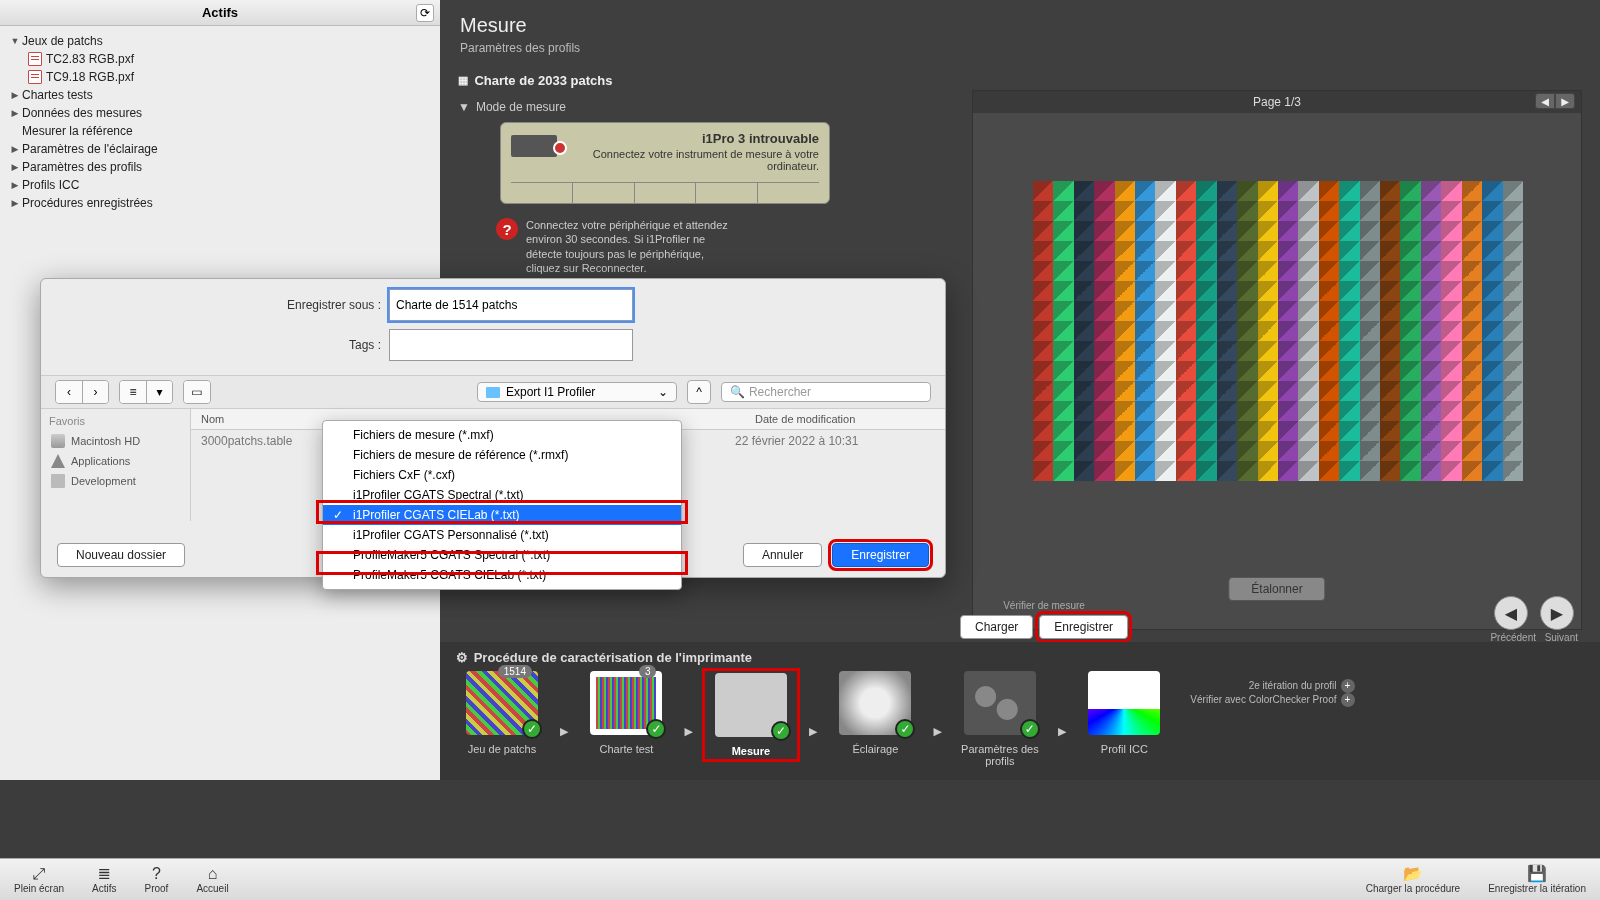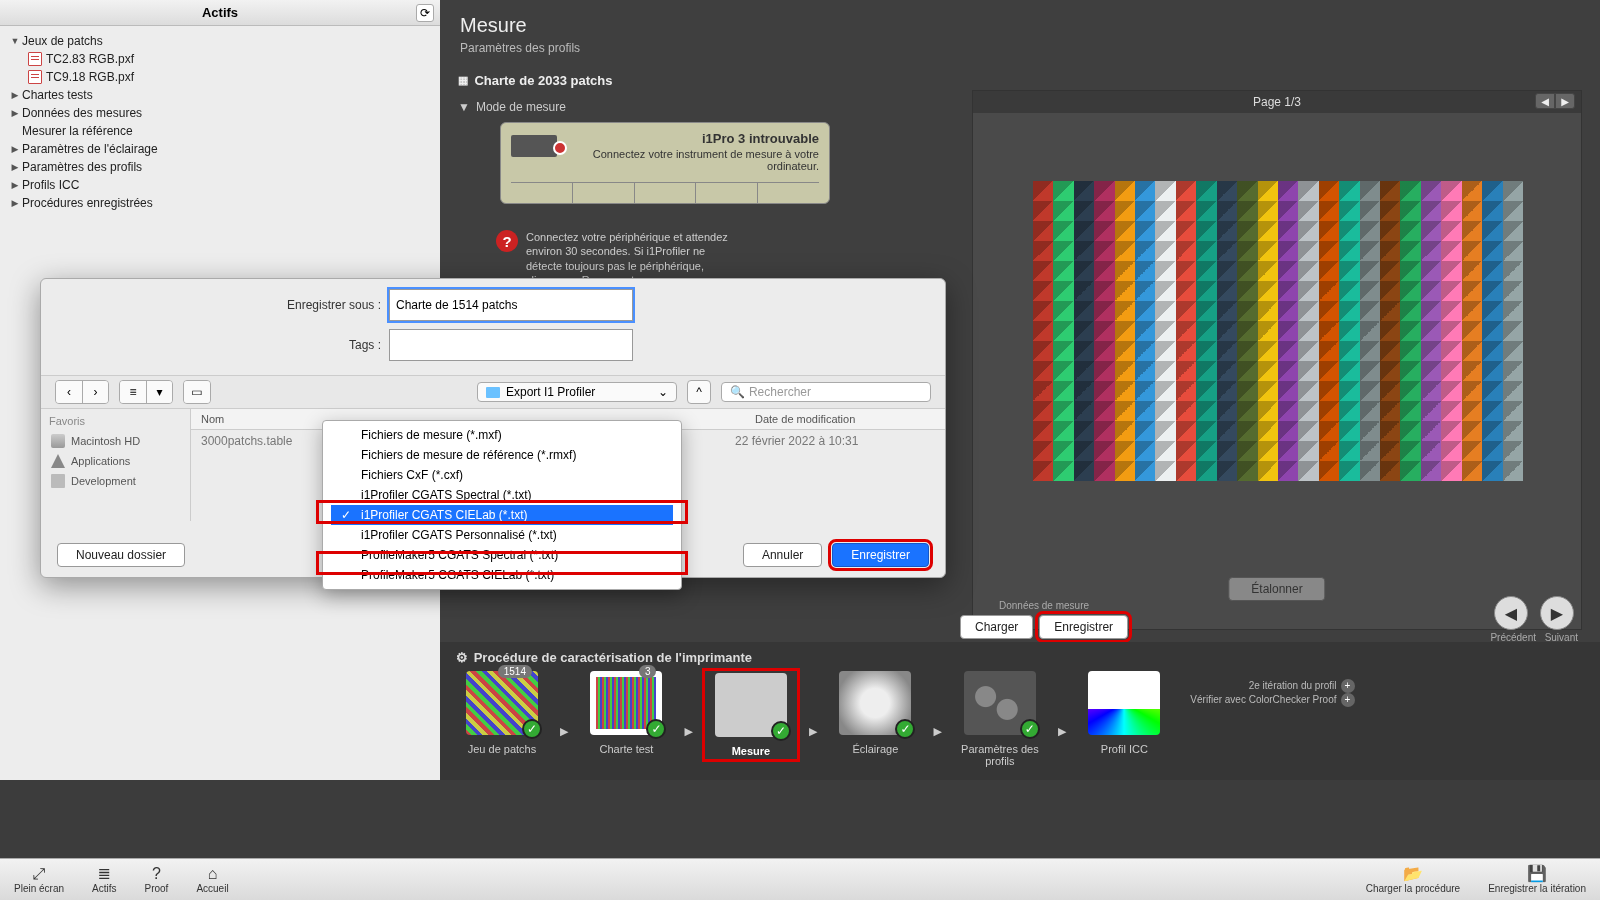--- a/index.html
+++ b/index.html
@@ -18,21 +18,21 @@
 .file-ico { width: 14px; height: 14px; margin-right: 4px; background: #fff; border: 1px solid #c44; border-radius: 1px; display: inline-block; position: relative; }
 .file-ico::after { content:''; position:absolute; left:2px; top:3px; width:8px; height:6px; background:repeating-linear-gradient(#c44 0 1px, transparent 1px 3px); }
 
 
 .main { position: absolute; left: 440px; top: 0; right: 0; height: 780px; background: #3f3f3f; color: #eee; }
 .main-title { padding: 14px 20px 4px; font-size: 20px; font-weight: 500; }
 .main-sub { padding: 0 20px 12px; font-size: 12px; color: #bbb; }
 .section-hdr { padding: 6px 18px; font-size: 13px; font-weight: 600; display:flex; align-items:center; gap:6px; }
 .section-hdr .icon { font-size: 11px; }
 .mode-hdr { padding: 6px 18px 4px 18px; font-size: 12px; color:#ccc; display:flex; align-items:center; gap:6px;}
-.device-box { margin: 4px 60px 18px; width: 330px; border: 1px solid #888; border-radius: 6px; background: #c8c8a8; color: #333; padding: 8px 10px 0 10px; }
+.device-box { margin: 4px 60px 6px; width: 330px; border: 1px solid #888; border-radius: 6px; background: #c8c8a8; color: #333; padding: 8px 10px 0 10px; }
 .device-title { text-align: right; font-weight:600; font-size:13px; }
 .device-body { font-size: 11px; text-align:right; padding: 2px 0 10px;}
 .device-usb { float:left; width:46px; height:22px; background:#555; border-radius:2px; position:relative; margin-top:4px;}
 .device-usb::after{content:'';position:absolute;right:-10px;top:6px;width:10px;height:10px;border-radius:50%;background:#c33;border:2px solid #fff;}
 .device-cells { display:flex; border-top:1px solid #888; }
 .device-cells div { flex:1; height:20px; border-right:1px solid #888; }
 .device-cells div:last-child{border-right:none;}
 .warn-row { display:flex; gap:8px; padding:8px 56px; align-items:flex-start; }
 .warn-ico { width:22px;height:22px;border-radius:50%;background:#c22;color:#fff;font-weight:700;display:flex;align-items:center;justify-content:center;font-size:15px;}
 .warn-txt { font-size:11px; color:#ccc; max-width:210px; line-height:1.3;}
@@ -115,21 +115,21 @@
 .dlg-list-hdr{display:flex;font-size:11px;color:#555;border-bottom:1px solid #ccc;background:#f3f3f3;}
 .dlg-list-hdr div{padding:4px 10px;}
 .col-name{flex:1;} .col-date{width:200px;}
 .dlg-list-row{display:flex;font-size:12px;color:#777;padding:4px 10px;}
 .dlg-footer { position:absolute; left:0; right:0; bottom:10px; display:flex; align-items:center; padding:0 16px;}
 .dlg-footer .mac-btn{padding:4px 18px;}
 .dlg-footer .primary{background:#1a73ff;color:#fff;border-color:#1558c8;}
 .dlg-footer .spacer{flex:1;}
 
 
-.dd { position:absolute; left:322px; top:420px; width:360px; background:#fff; border:1px solid #aaa; border-radius:4px; box-shadow:0 6px 20px rgba(0,0,0,.3); font-size:12px; padding:4px 8px;}
+.dd { position:absolute; left:322px; top:420px; width:360px; background:#fff; border:1px solid #aaa; border-radius:4px; box-shadow:0 6px 20px rgba(0,0,0,.3); font-size:12px; padding:4px 0;}
 .dd-item{padding:3px 18px 3px 30px; position:relative; white-space:nowrap;}
 .dd-item.sel{background:#1a73ff;color:#fff;}
 .dd-item.sel::before{content:'✓';position:absolute;left:10px;}
 .dd-red1{position:absolute;left:316px;top:500px;width:372px;height:24px;border:3px solid #d00;pointer-events:none;}
 .dd-red2{position:absolute;left:316px;top:551px;width:372px;height:24px;border:3px solid #d00;pointer-events:none;}
 
 
 .thumb-patch{background:repeating-linear-gradient(45deg,#c44 0 4px,#4c4 4px 8px,#44c 8px 12px,#cc4 12px 16px);}
 .thumb-chart{background:linear-gradient(#fff,#fff);}
 .thumb-chart::before{content:'';position:absolute;inset:6px;background:repeating-linear-gradient(90deg,#c44 0 2px,#4c4 2px 4px,#44c 4px 6px);}
@@ -586,21 +586,21 @@
         <div style="background: rgb(155, 89, 182);"></div>
         <div style="background: rgb(255, 122, 182);"></div>
         <div style="background: rgb(230, 126, 34);"></div>
         <div style="background: rgb(41, 128, 185);"></div>
         <div style="background: rgb(149, 165, 166);"></div>
       </div>
     <button class="calib-btn">Étalonner</button>
   </div>
 
   <div class="data-actions">
-    <div class="data-actions-label">Données de mesure</div>
+    <div class="data-actions-label">Vérifier de mesure</div>
     <div class="data-actions-btns">
       <button class="mac-btn">Charger</button>
       <button class="mac-btn red-box">Enregistrer</button>
     </div>
   </div>
 
   <div class="nav-circ nav-prev">◀</div>
   <div class="nav-circ nav-next">▶</div>
   <div class="nav-lbl prev">Précédent</div>
   <div class="nav-lbl next">Suivant</div>

